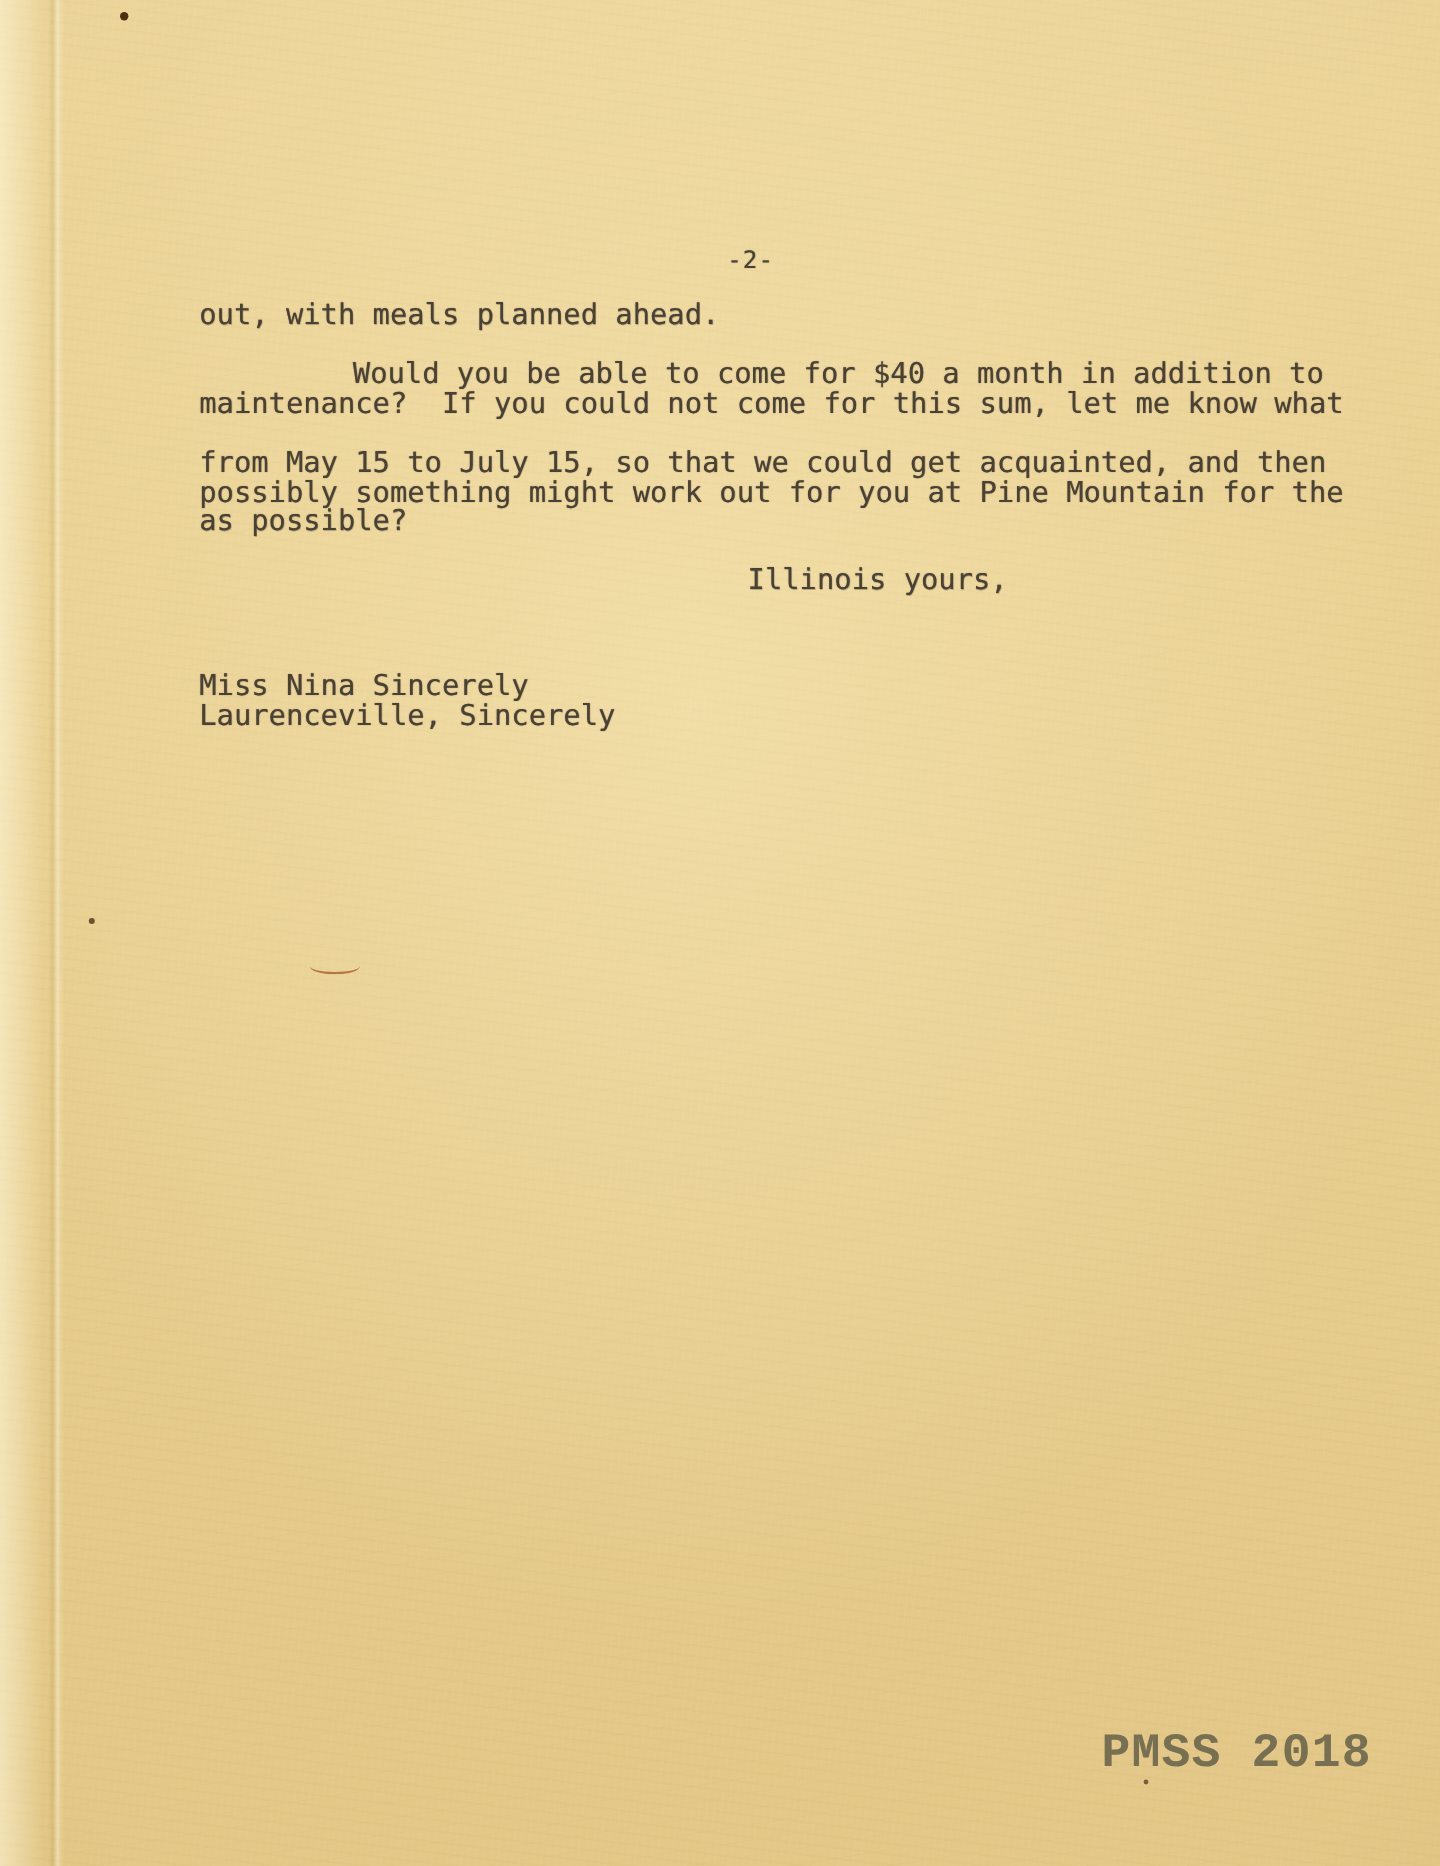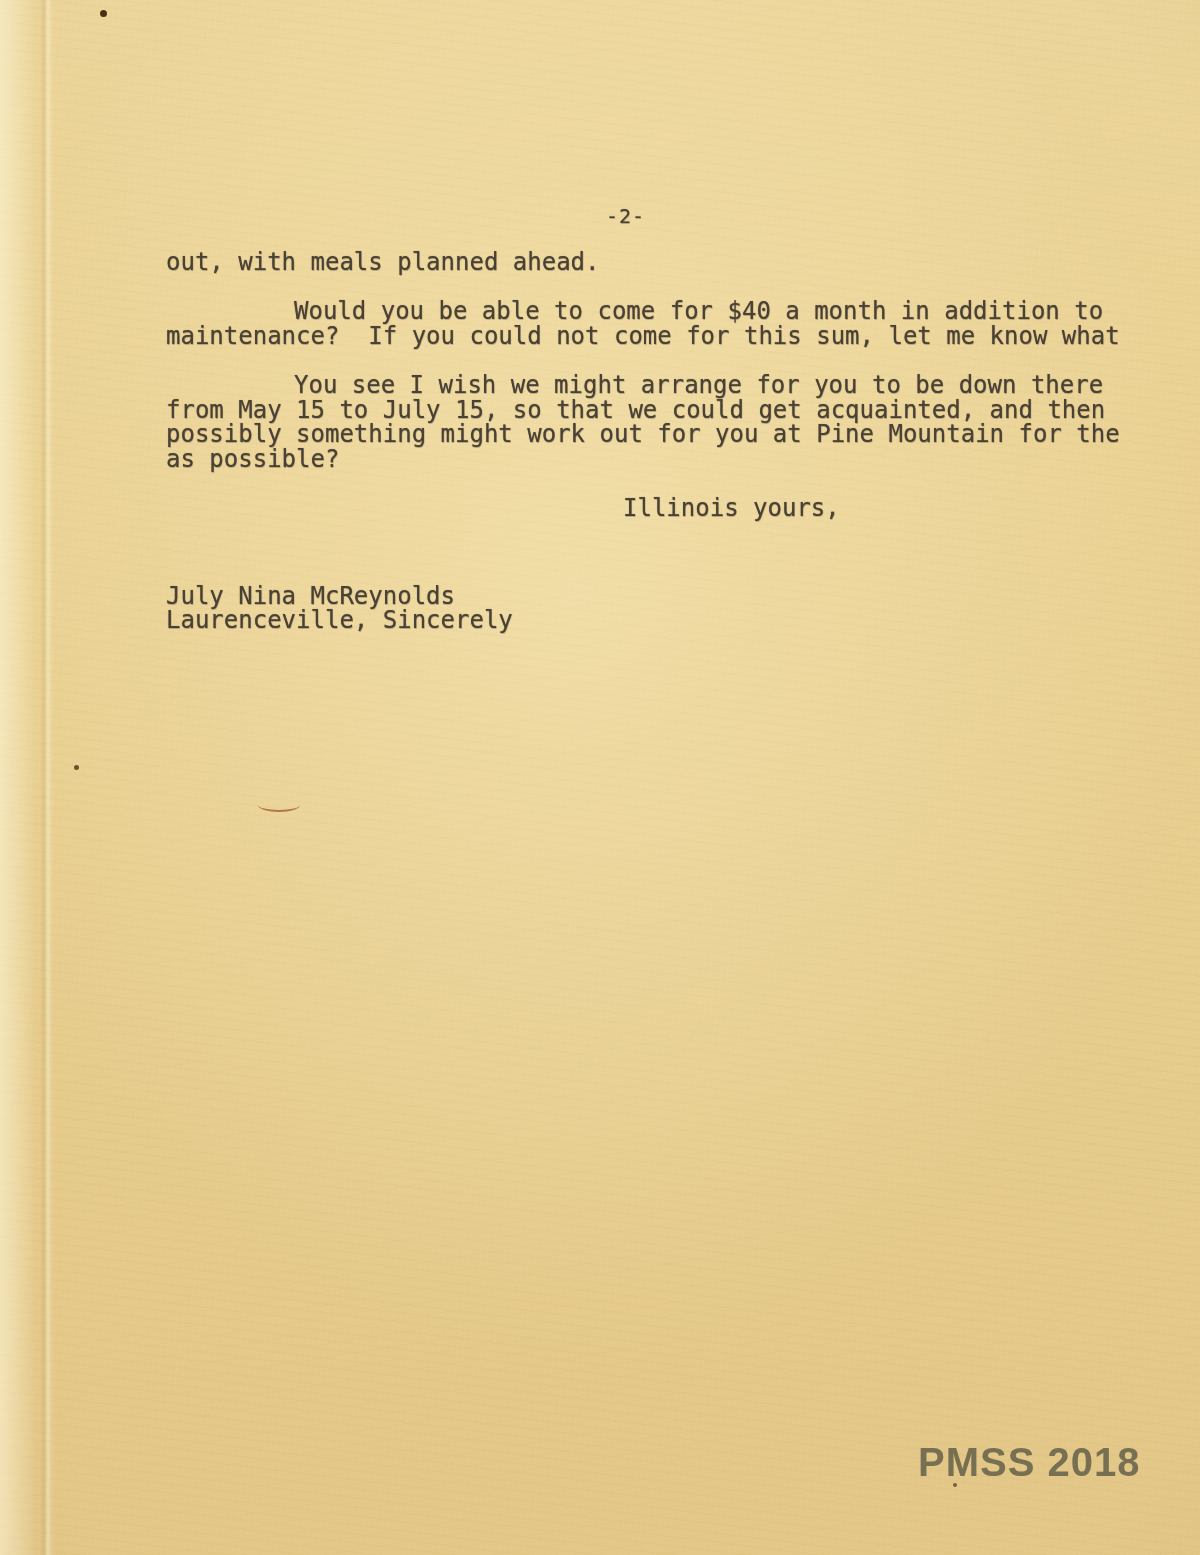--- a/index.html
+++ b/index.html
@@ -65,21 +65,21 @@
   .closing { margin: 0 0 24.6px 457px; white-space: pre; }
   .signature { margin-top: 63px; }
   .watermark {
     position: absolute;
     left: 918px;
     top: 1440px;
     font-size: 40px;
     font-weight: bold;
     letter-spacing: 1px;
     color: rgba(104, 99, 74, 0.88);
-    font-family: Liberation Sans, sans-serif;
+    font-family: Liberation Mono, monospace;
   }
   .speck {
     position: absolute;
     border-radius: 50%;
     background: #4f2f14;
   }
   .speck-1 { left: 100px; top: 10px;  width: 7px; height: 7px; }
   .speck-2 { left: 74px;  top: 765px; width: 5px; height: 5px; opacity: 0.8; }
   .speck-3 { left: 953px; top: 1483px; width: 4px; height: 4px; opacity: 0.7; }
   .fiber {
@@ -108,30 +108,29 @@
       <div class="line">out, with meals planned ahead.</div>
     </div>
 
 
     <div class="para">
       <div class="line indent">Would you be able to come for $40 a month in addition to</div>
       <div class="line">maintenance?  If you could not come for this sum, let me know what</div>
     </div>
 
     <div class="para">
-      <div class="line indent">You see I wish we might arrange for you to be down there</div>
       <div class="line">from May 15 to July 15, so that we could get acquainted, and then</div>
       <div class="line">possibly something might work out for you at Pine Mountain for the</div>
       <div class="line">as possible?</div>
     </div>
 
     <div class="closing">Illinois yours,</div>
 
     <div class="signature">
-      <div class="line">July Nina McReynolds</div>
+      <div class="line">Miss Nina Sincerely</div>
       <div class="line">Laurenceville, Sincerely</div>
     </div>
 
   </div>
 
   <div class="watermark">PMSS 2018</div>
 
   <div class="speck speck-1"></div>
   <div class="speck speck-2"></div>
   <div class="speck speck-3"></div>

